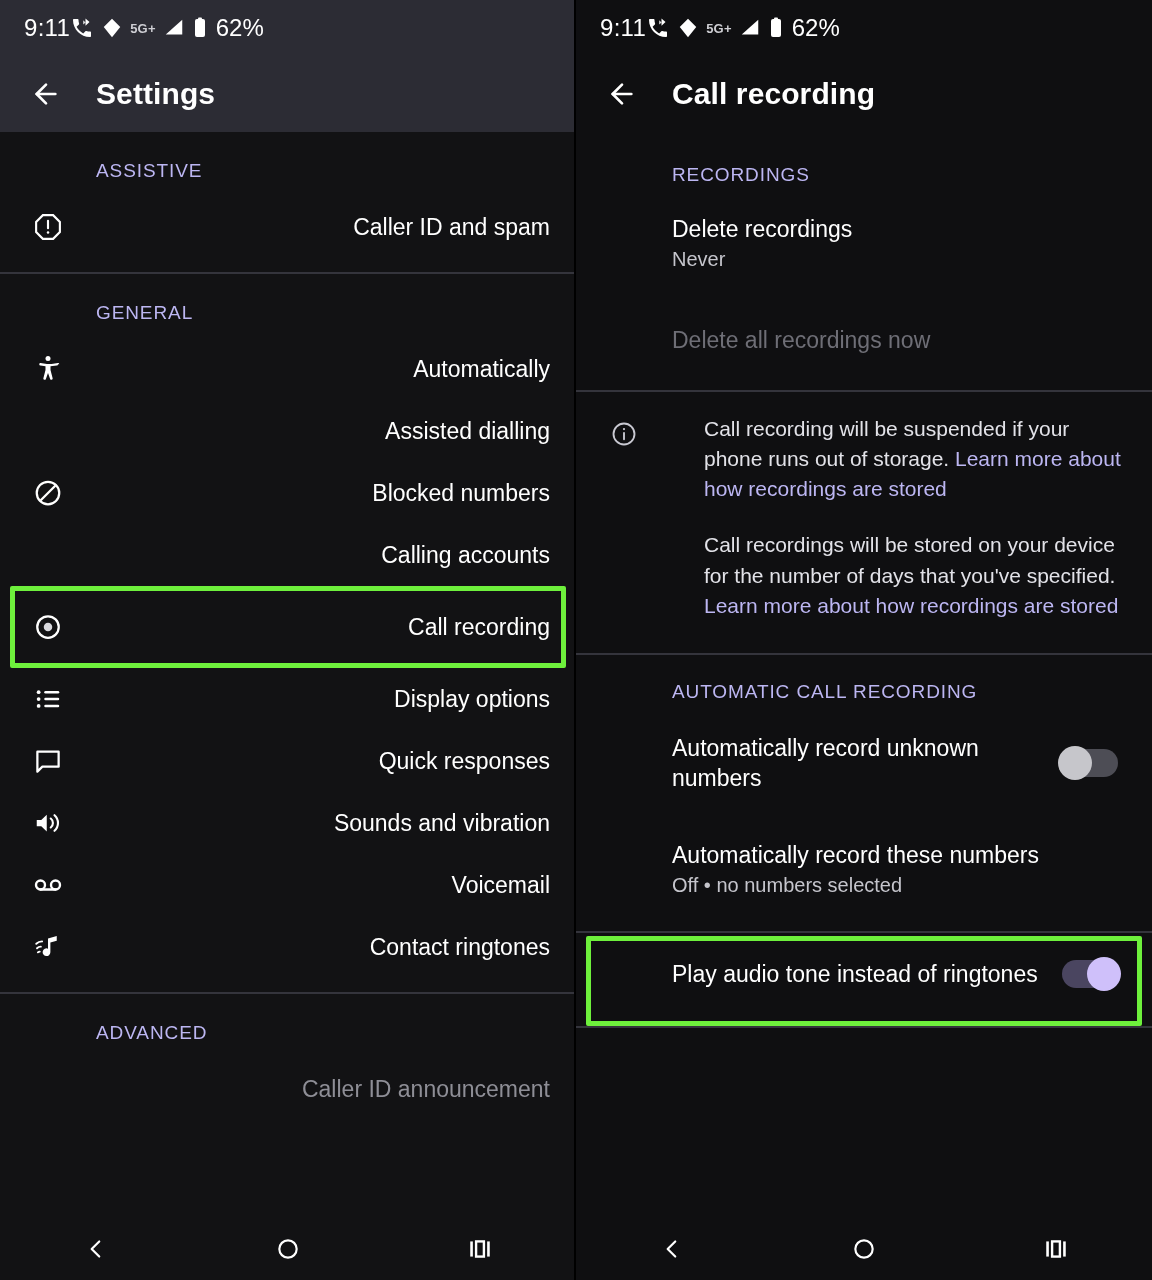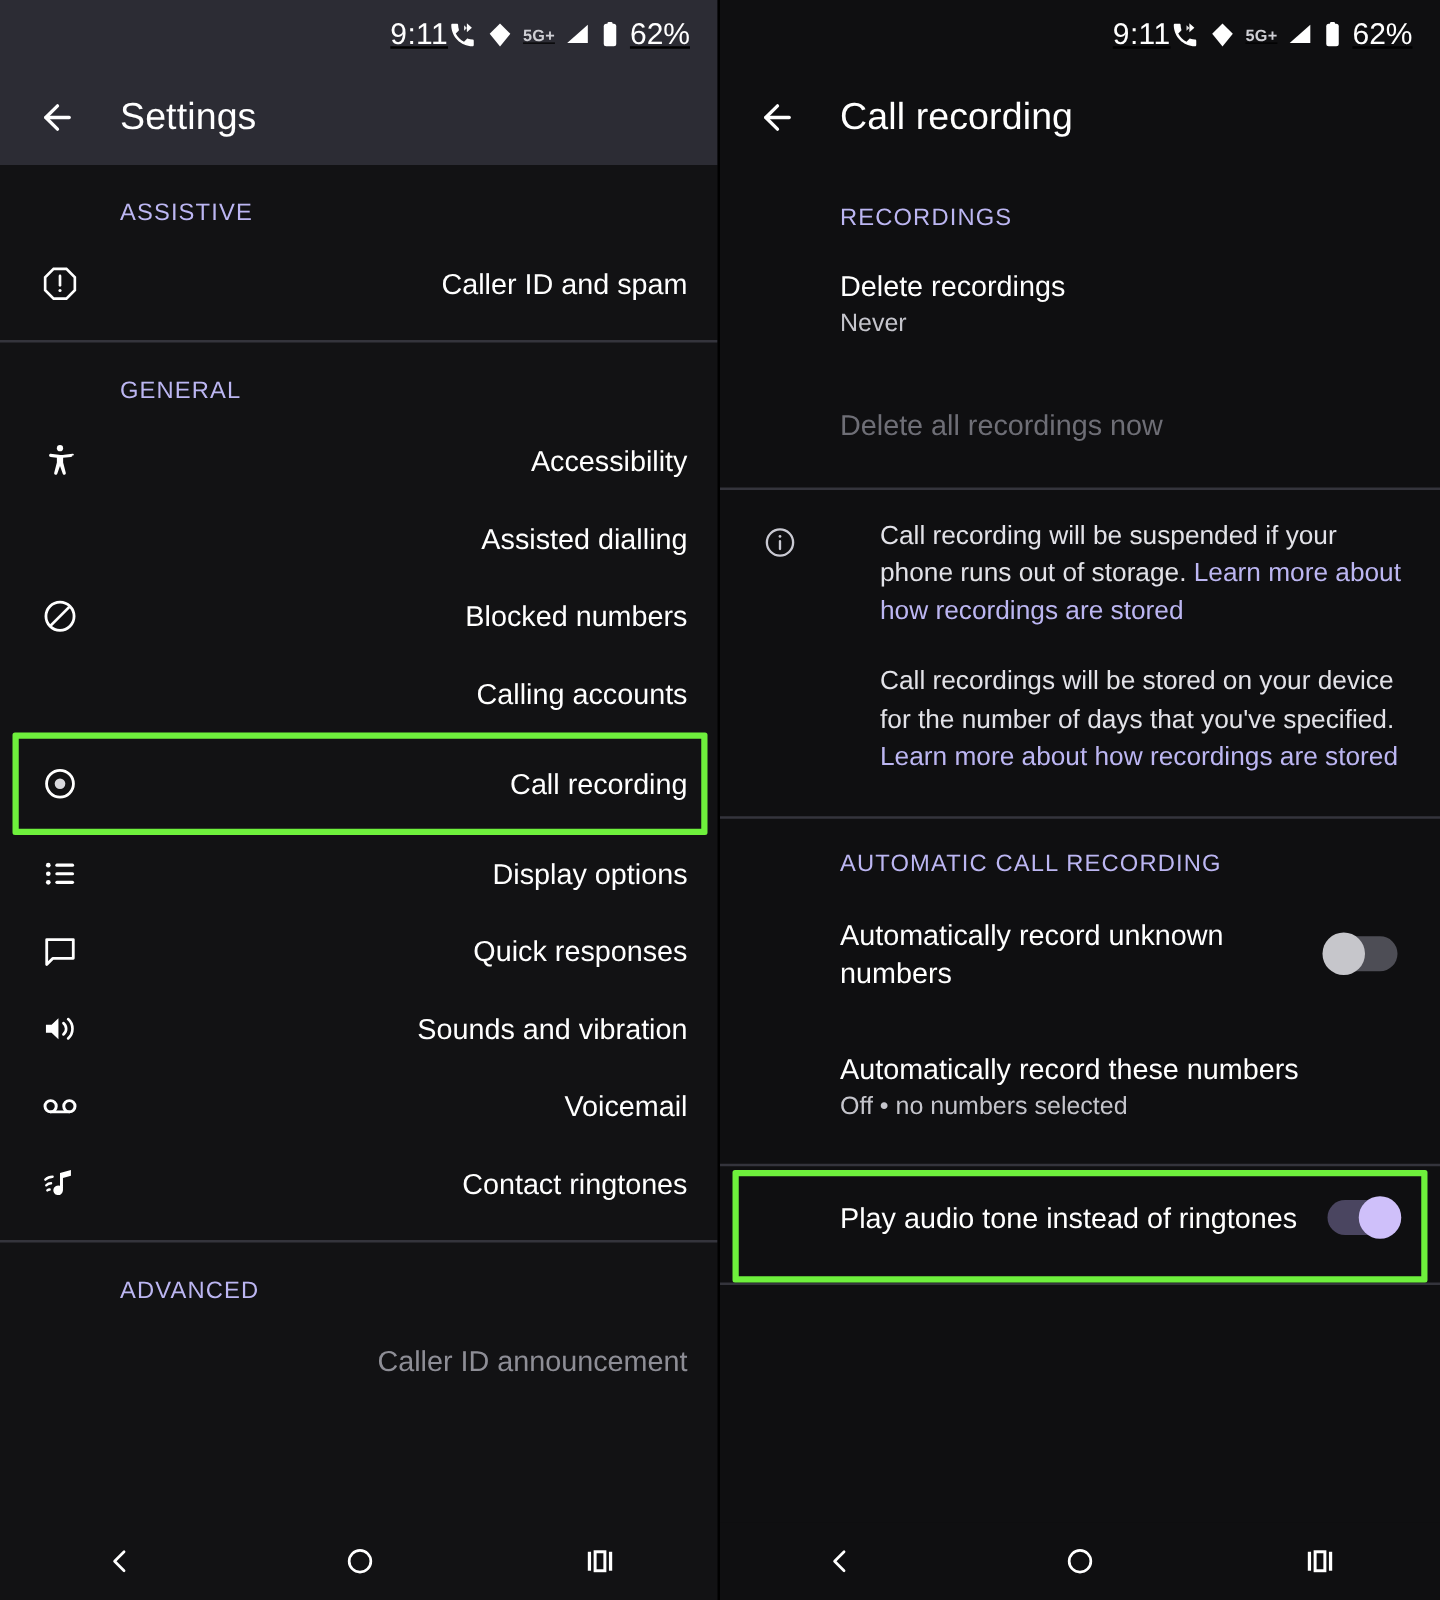--- a/index.html
+++ b/index.html
@@ -10,40 +10,40 @@
     overflow: hidden;
   }
   .screens { display: flex; width: 1152px; height: 1280px; }
   .phone { width: 576px; height: 1280px; position: relative; overflow: hidden; }
   .phone.left  { background: #121214; border-right: 2px solid #000; }
   .phone.right { background: #0f0f11; }
 
   
   .statusbar {
     height: 56px; display: flex; align-items: center;
-    justify-content: flex-end; padding: 0 22px 0 24px; text-decoration: underline;
+    justify-content: flex-start; padding: 0 22px 0 24px;
   }
   .phone.left .statusbar { background: #2c2c34; }
   .phone.right .statusbar { background: #0f0f11; }
   .status-time { color: #ffffff; font-size: 24px; letter-spacing: .3px; }
   .status-icons { display: flex; align-items: center; gap: 7px; }
   .status-icons svg { display: block; }
   .net-label { color: #cfcfd4; font-size: 13px; font-weight: bold; letter-spacing: .2px; }
   .battery-pct { color: #ffffff; font-size: 24px; margin-left: 1px; }
 
   
   .appbar { height: 76px; display: flex; align-items: center; padding: 0 0 0 22px; }
   .phone.left .appbar  { background: #2c2c34; }
   .phone.right .appbar { background: #0f0f11; }
   .back-btn {
     width: 48px; height: 48px; display: flex; align-items: center;
     justify-content: center; cursor: pointer;
   }
   .appbar-title {
-    color: #ffffff; font-size: 30px; font-weight: 400;
+    color: #ffffff; font-size: 30px; font-weight: 700;
     margin-left: 26px; letter-spacing: .1px;
   }
 
   
   .section-header {
     color: #bcb6f2; font-size: 19px; letter-spacing: .9px;
     padding: 28px 0 14px 96px;
   }
   .phone.right .section-header { padding-left: 96px; }
 
@@ -166,21 +166,21 @@
 
     <div class="section-header">GENERAL</div>
 
     <div class="row">
       <div class="row-icon">
         <svg width="30" height="30" viewBox="0 0 24 24" fill="#fff">
           <circle cx="12" cy="3.6" r="2"></circle>
           <path d="M21 8.2c0-.6-.5-1-1-1l-5.2.7c-1.2.15-2.4.15-3.6 0L6 7.2c-.5 0-1 .4-1 1s.5 1 1 1l4 .6v3l-1.7 6.6c-.15.6.2 1.1.75 1.25.55.15 1.1-.2 1.25-.75L12 15.1l1.7 4.8c.15.55.7.9 1.25.75.55-.15.9-.65.75-1.25L14 12.8v-3l5-.6c.5 0 1-.4 1-1z"></path>
         </svg>
       </div>
-      <div class="row-label">Accessibility</div>
+      <div class="row-label">Automatically</div>
     </div>
 
     <div class="row">
       <div class="row-icon"></div>
       <div class="row-label">Assisted dialling</div>
     </div>
 
     <div class="row">
       <div class="row-icon">
         <svg width="30" height="30" viewBox="0 0 24 24" fill="none" stroke="#fff" stroke-width="1.8">

